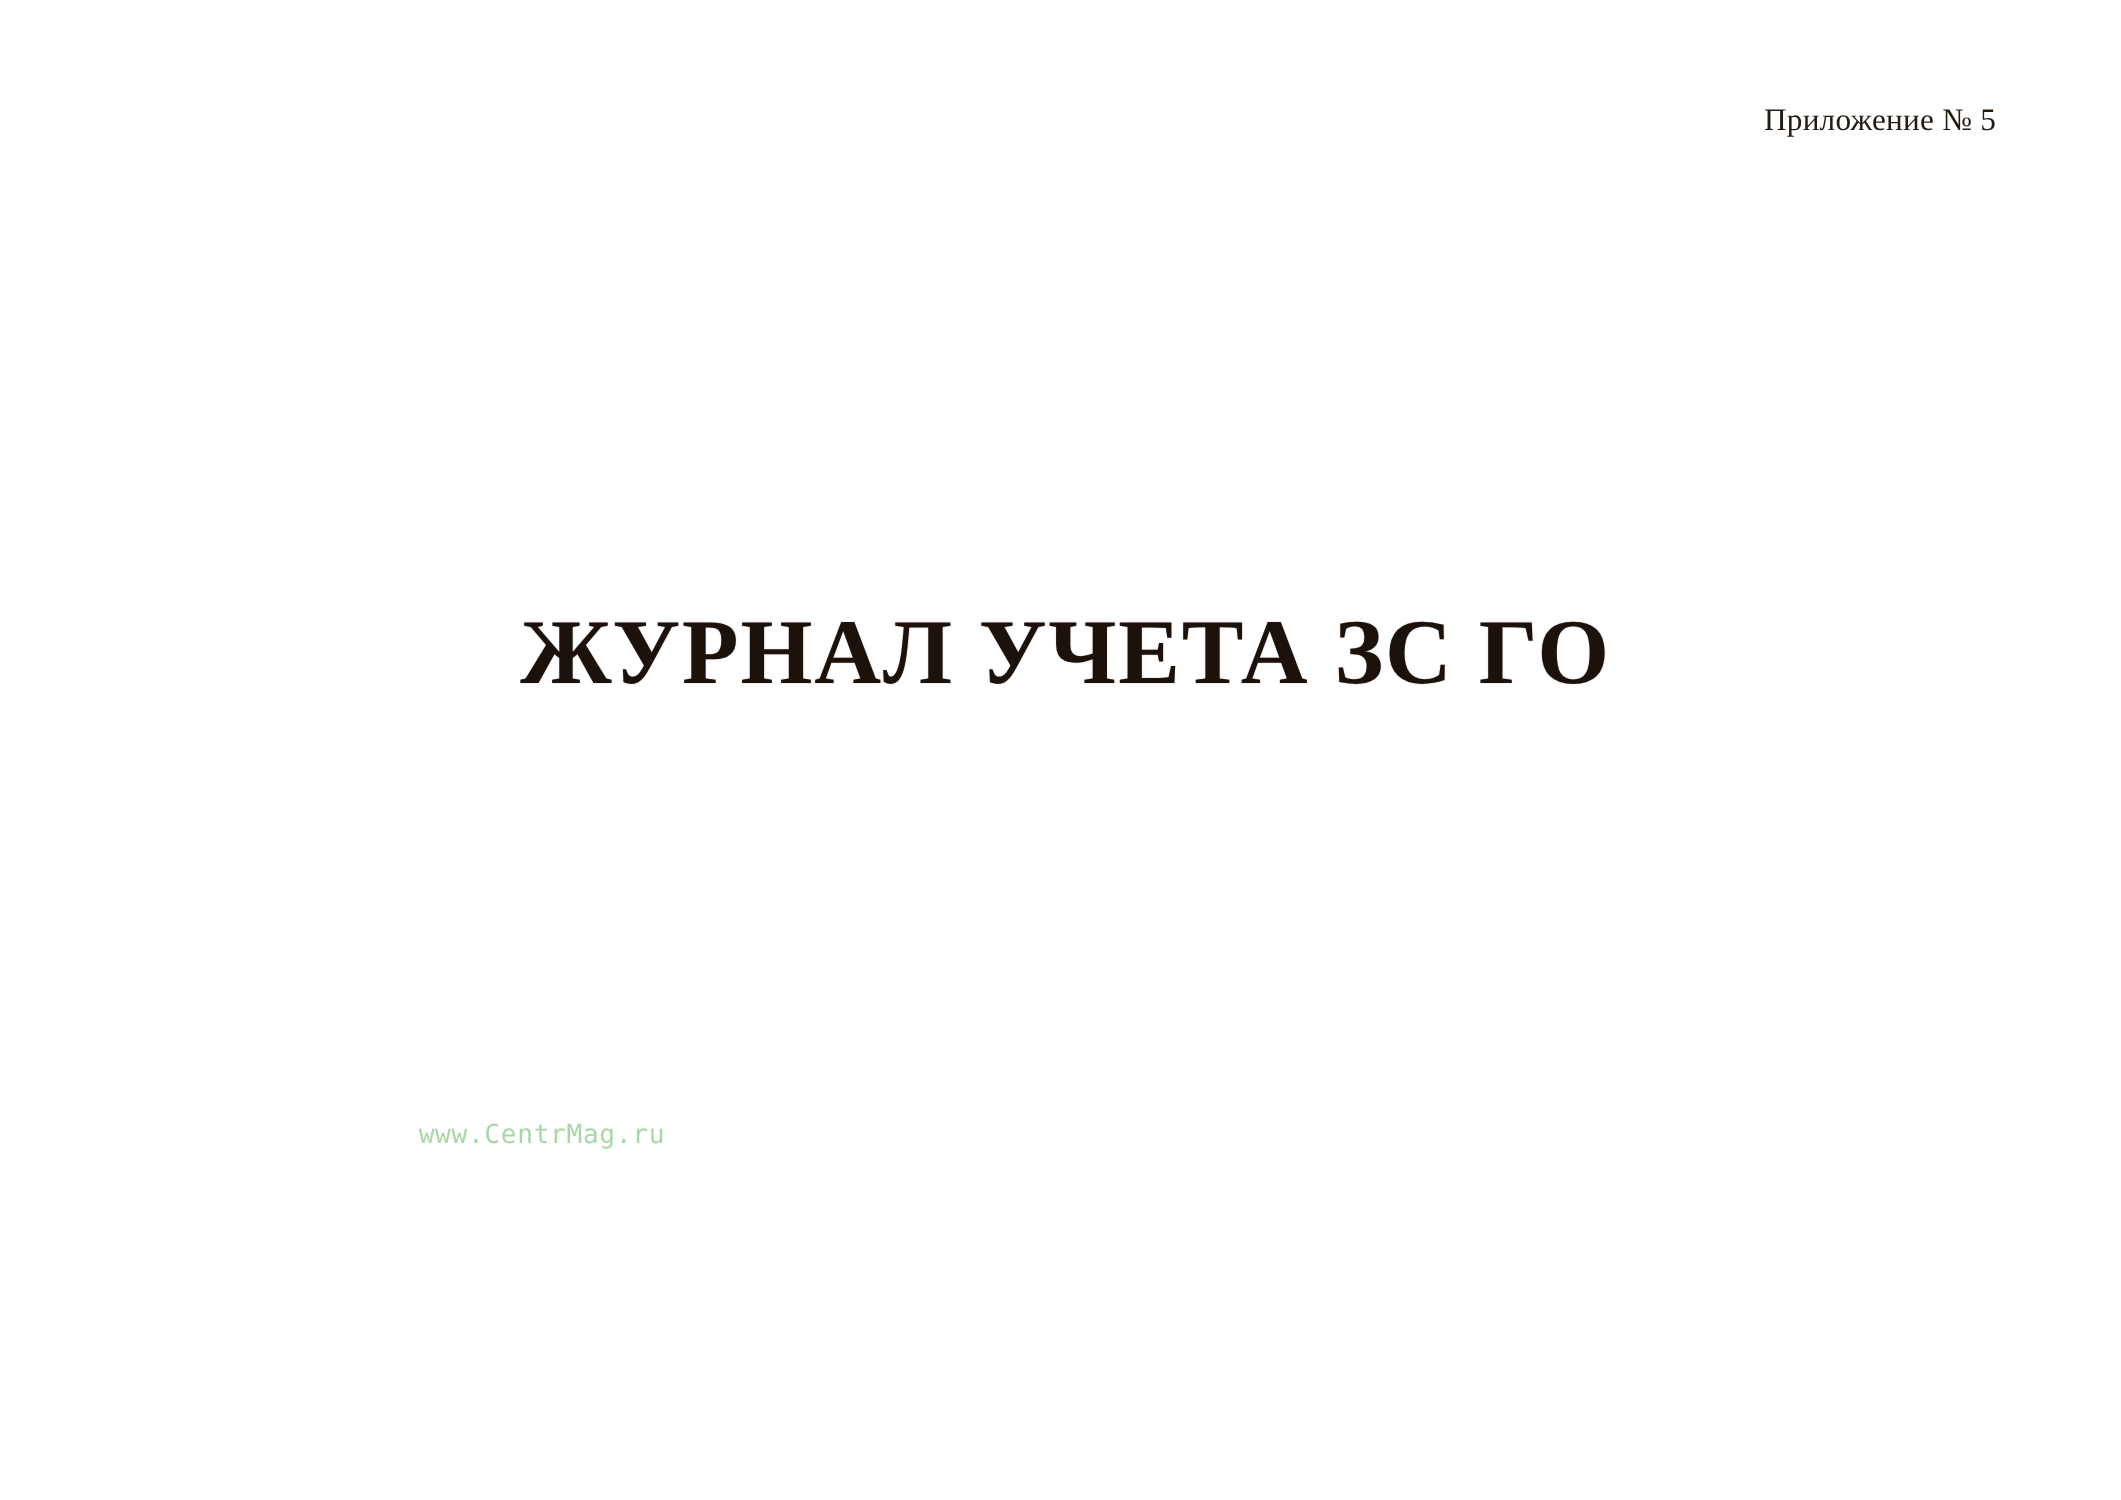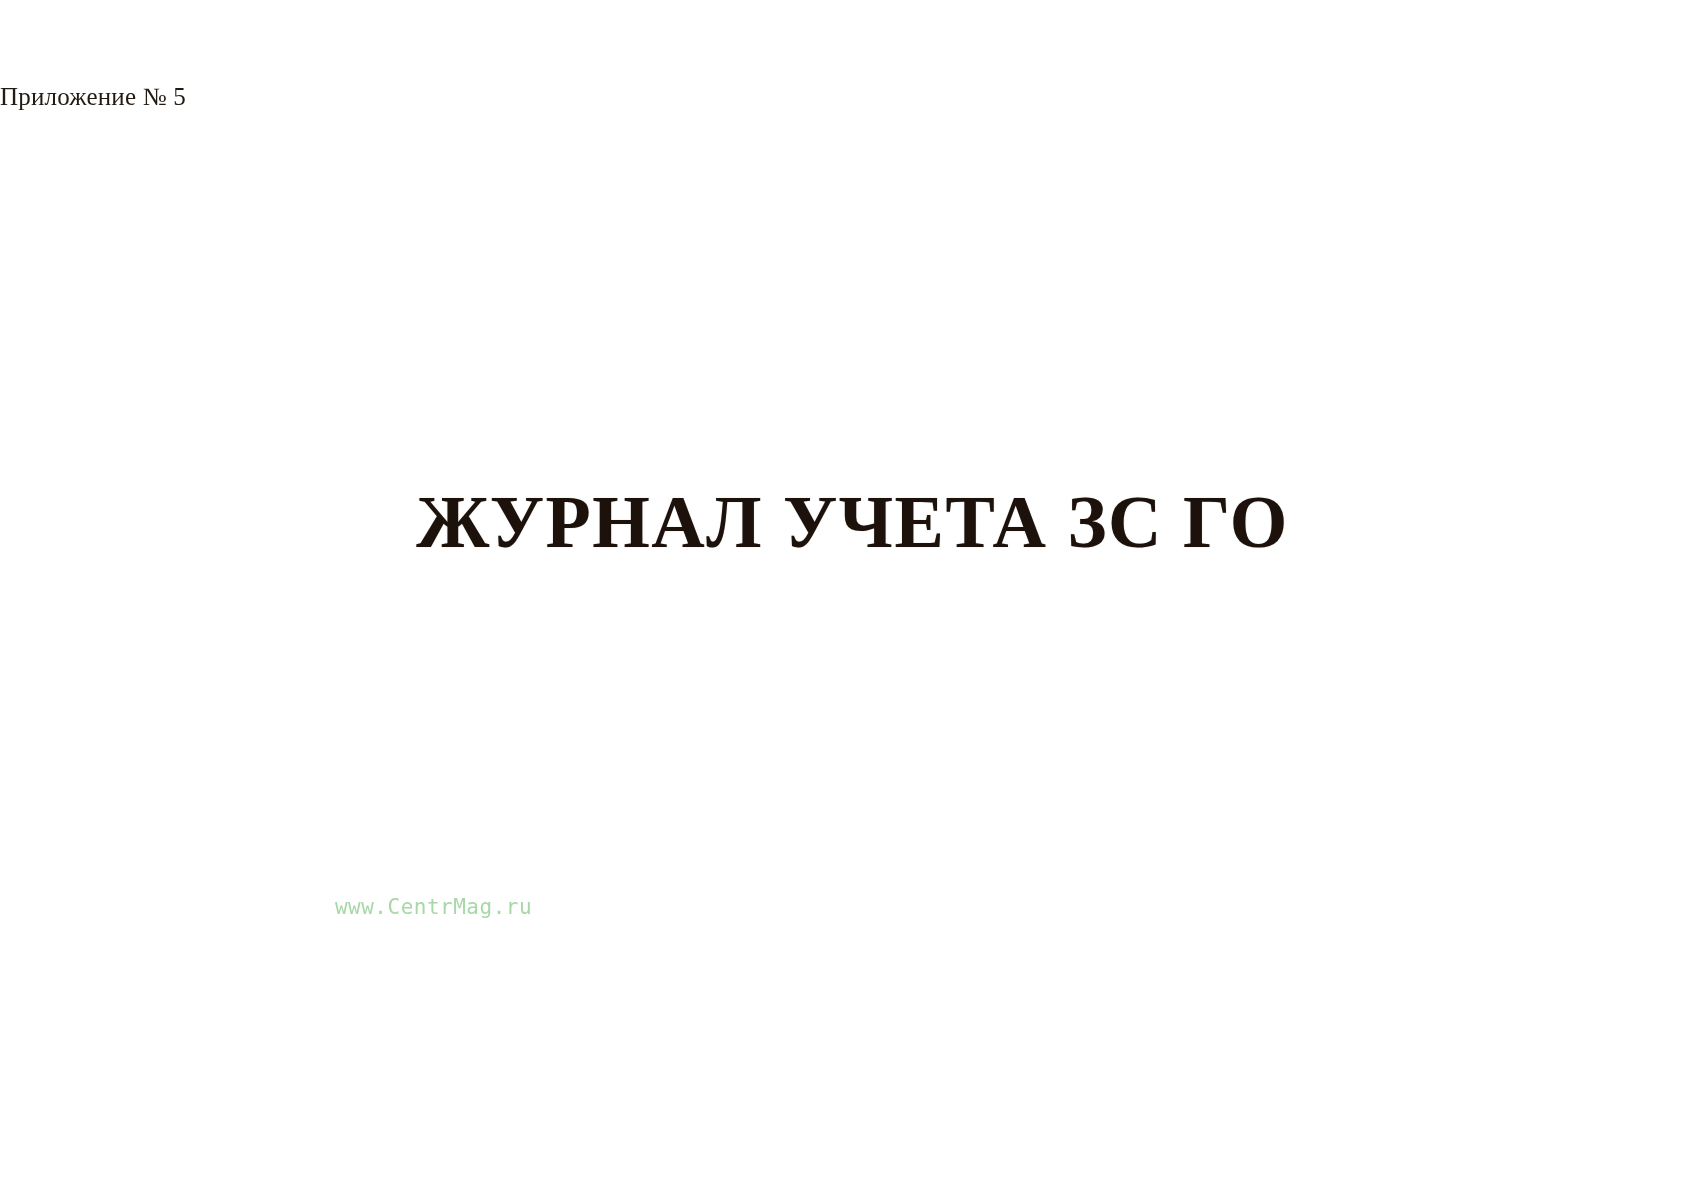--- a/index.html
+++ b/index.html
@@ -24,21 +24,22 @@
     height: 1200px;
     background: #ffffff;
   }
 
   
   .appendix-line {
     position: absolute;
     top: 82px;
     right: 0;
     width: 1697px;
-    padding-right: 72px;
+    text-align: right;
+    padding-right: 100px;
     box-sizing: border-box;
     font-family: "Liberation Serif", serif;
     font-size: 25px;
     line-height: 30px;
     color: #231a12;
     letter-spacing: 0.2px;
   }
 
   
   .doc-title {

